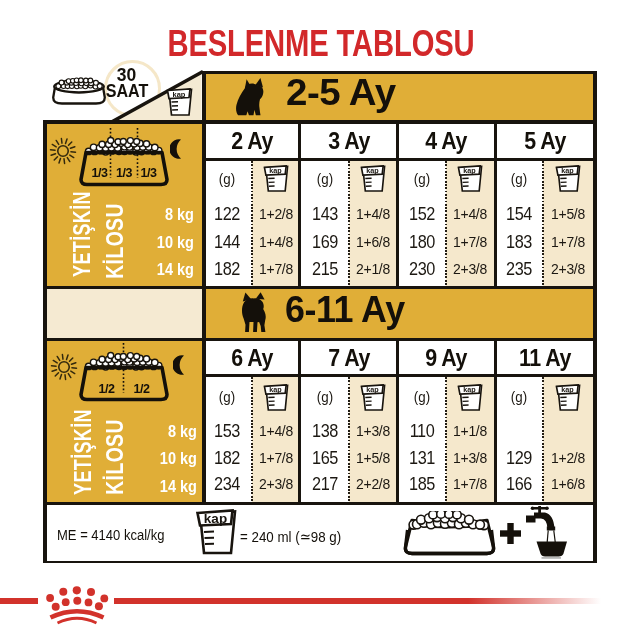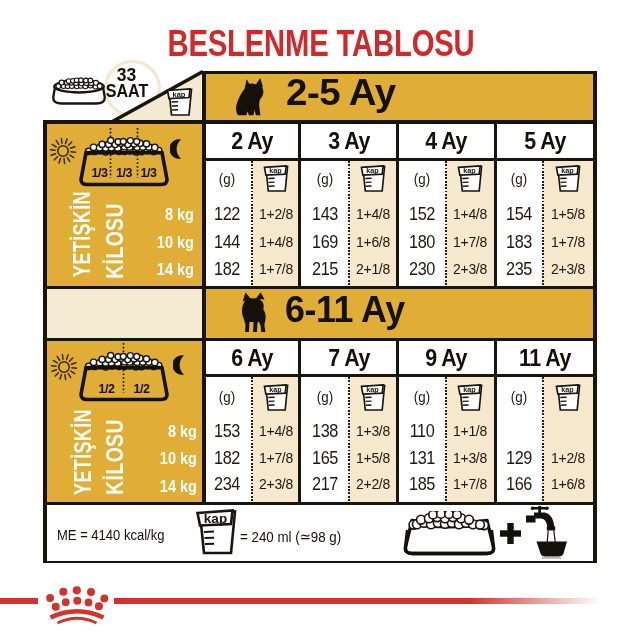--- a/index.html
+++ b/index.html
@@ -64,21 +64,21 @@
       <circle cx="44.9" cy="9.8" r="2.45"></circle>
       <circle cx="17.6" cy="8.1" r="2.35"></circle>
       <circle cx="21.8" cy="7.8" r="2.35"></circle>
       <circle cx="25.6" cy="7.3" r="2.35"></circle>
       <circle cx="29.9" cy="7.2" r="2.35"></circle>
       <circle cx="34.9" cy="7.5" r="2.35"></circle>
       <circle cx="39.4" cy="7.5" r="2.35"></circle>
   </g>
 </svg>
 
-<div class="ctr" style="left:126.5px;top:74.5px;font-size:17.5px;font-weight:bold;color:#14100a;">33</div>
+<div class="ctr" style="left:126.5px;top:74.5px;font-size:17.5px;font-weight:bold;color:#14100a;">30</div>
 <div class="ctr" style="left:126.5px;top:91px;font-size:17.5px;font-weight:bold;color:#14100a;letter-spacing:0;transform:translate(-50%,-50%) scaleX(.92);">SAAT</div>
 
 <svg class="abs" style="left:166px;top:88px;" width="28" height="29" viewBox="0 0 28 29">
     <use href="#kapcup"></use>
   </svg>
 
 <div class="abs" style="left:203px;top:73px;width:394px;height:47.5px;background:#e0ae37;"></div>
 
 <div class="abs" style="left:45px;top:123.5px;width:158px;height:162.5px;background:#e0ae37;"></div>
 

